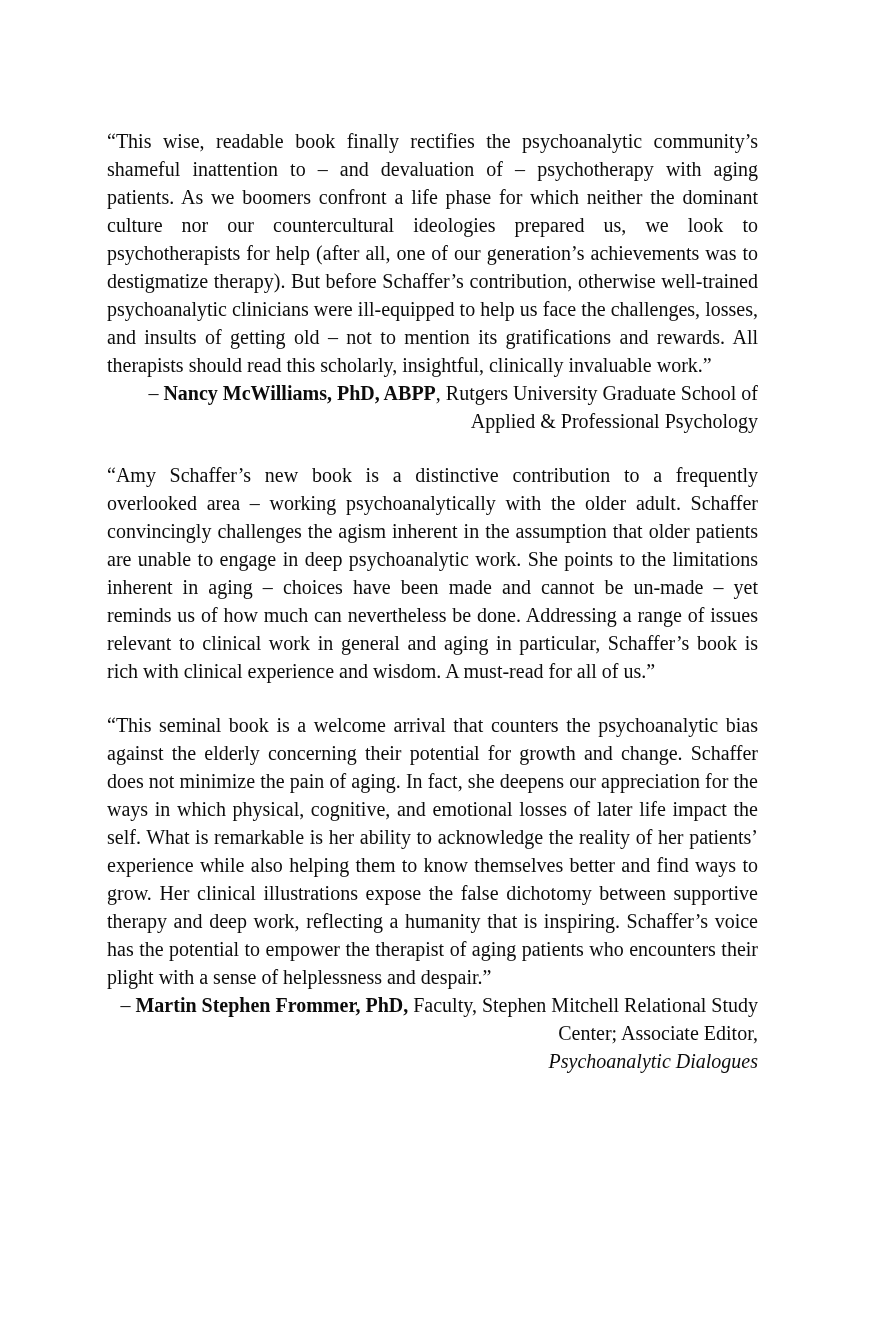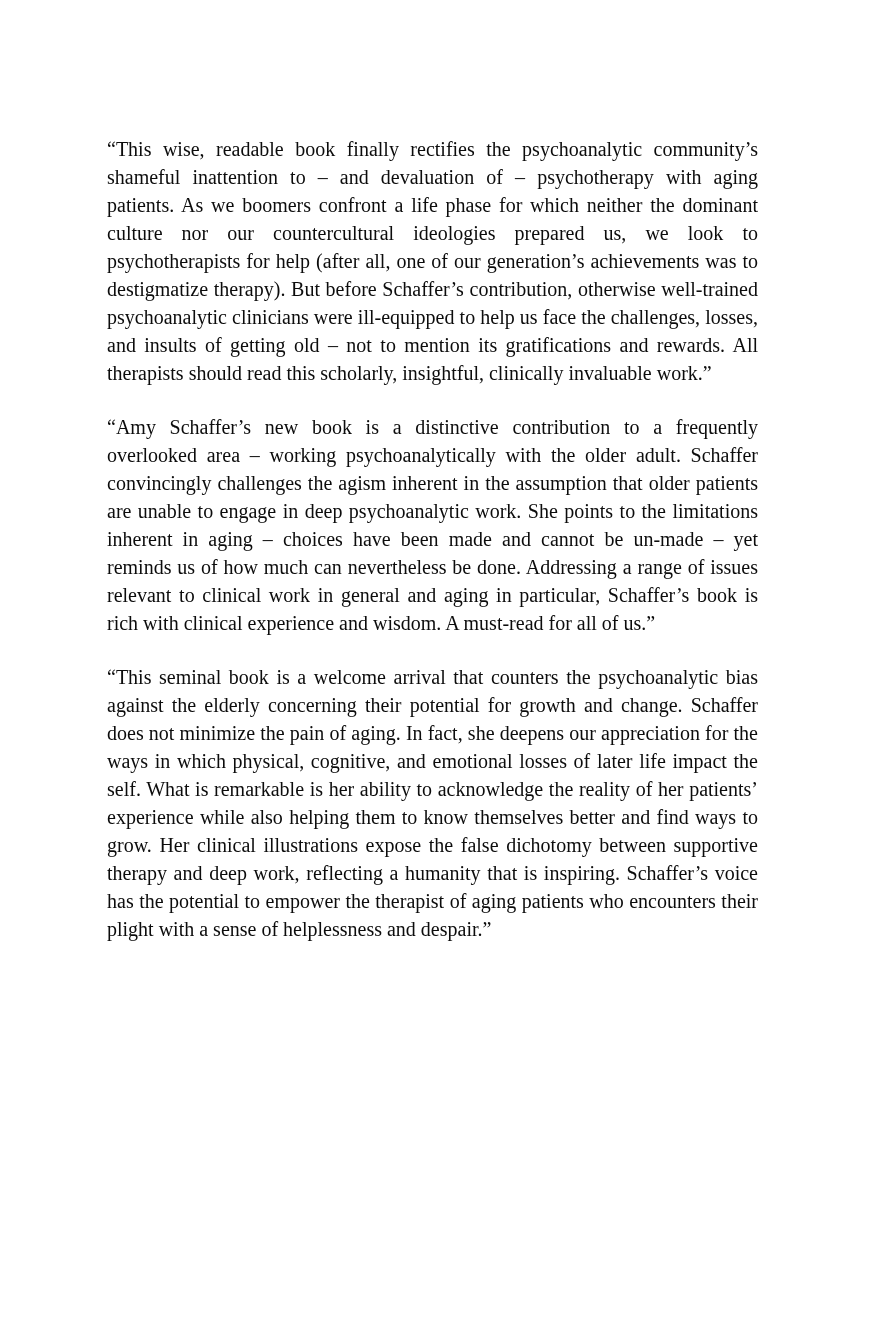--- a/index.html
+++ b/index.html
@@ -15,21 +15,21 @@
     color: #0c0c0c;
     overflow: hidden;
   }
   .page-content {
     position: absolute;
     left: 107px;
     top: 127px;
     width: 651px;
   }
   .blurb {
-    margin: 8px 0 26px 0;
+    margin: 0 0 26px 0;
   }
   .blurb:last-child {
     margin-bottom: 0;
   }
   .quote {
     margin: 0;
     font-size: 20px;
     line-height: 28px;
     text-align: justify;
     text-justify: inter-word;
@@ -50,23 +50,25 @@
     display: block;
   }
 </style>
 </head>
 <body>
 
 <main class="page-content">
 
   <section class="blurb">
     <p class="quote">“This wise, readable book finally rectifies the psychoanalytic community’s shameful inattention to – and devaluation of – psychotherapy with aging patients. As we boomers confront a life phase for which neither the dominant culture nor our countercultural ideologies prepared us, we look to psychotherapists for help (after all, one of our generation’s achievements was to destigmatize therapy). But before Schaffer’s contribution, otherwise well-trained psychoanalytic clinicians were ill-equipped to help us face the challenges, losses, and insults of getting old – not to mention its gratifications and rewards. All therapists should read this scholarly, insightful, clinically invaluable work.”</p>
+    <p class="attribution"><span>– </span><strong>Nancy McWilliams, PhD, ABPP</strong><span>, Rutgers University Graduate School of Applied &amp; Professional Psychology</span></p>
   </section>
 
   <section class="blurb">
     <p class="quote">“Amy Schaffer’s new book is a distinctive contribution to a frequently overlooked area – working psychoanalytically with the older adult. Schaffer convincingly challenges the agism inherent in the assumption that older patients are unable to engage in deep psychoanalytic work. She points to the limitations inherent in aging – choices have been made and cannot be un-made – yet reminds us of how much can nevertheless be done. Addressing a range of issues relevant to clinical work in general and aging in particular, Schaffer’s book is rich with clinical experience and wisdom. A must-read for all of us.”</p>
   </section>
 
   <section class="blurb">
     <p class="quote">“This seminal book is a welcome arrival that counters the psychoanalytic bias against the elderly concerning their potential for growth and change. Schaffer does not minimize the pain of aging. In fact, she deepens our appreciation for the ways in which physical, cognitive, and emotional losses of later life impact the self. What is remarkable is her ability to acknowledge the reality of her patients’ experience while also helping them to know themselves better and find ways to grow. Her clinical illustrations expose the false dichotomy between supportive therapy and deep work, reflecting a humanity that is inspiring. Schaffer’s voice has the potential to empower the therapist of aging patients who encounters their plight with a sense of helplessness and despair.”</p>
+    <p class="attribution"><span>– </span><strong>Martin Stephen Frommer, PhD,</strong><span> Faculty, Stephen Mitchell Relational Study Center; Associate Editor,</span><em class="journal-line">Psychoanalytic Dialogues</em></p>
   </section>
 
 </main>
 
 </body></html>

